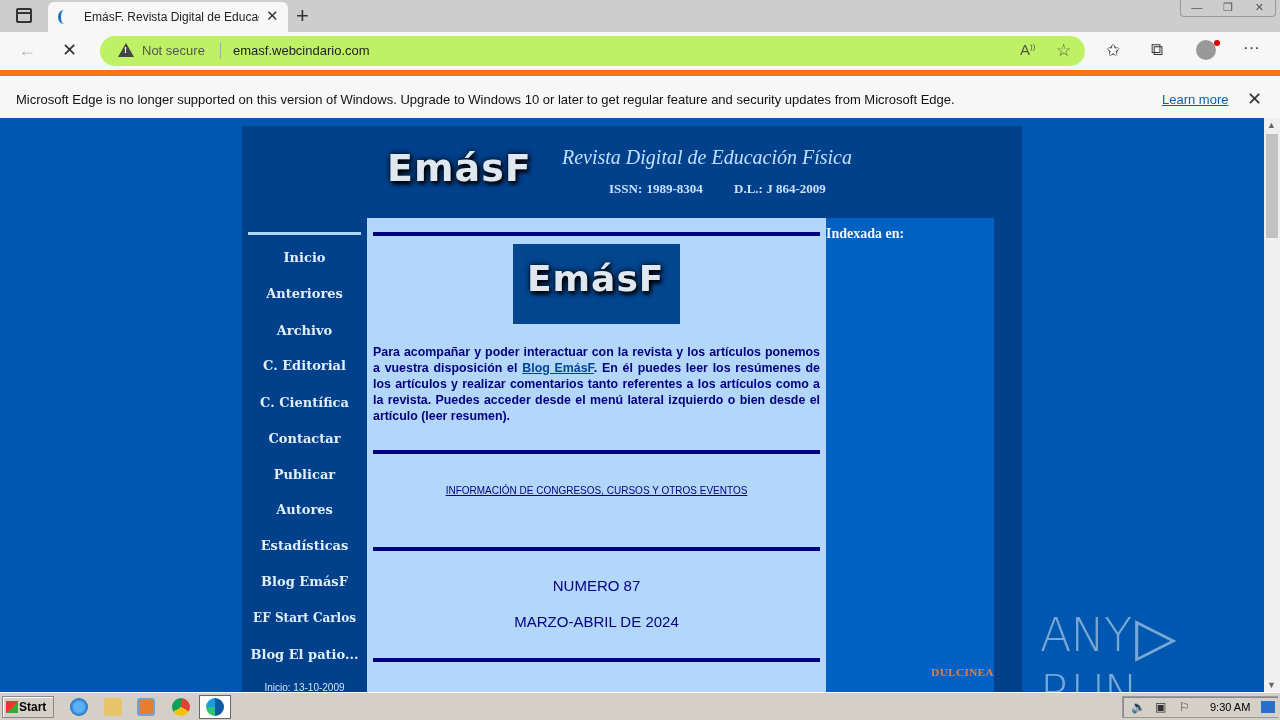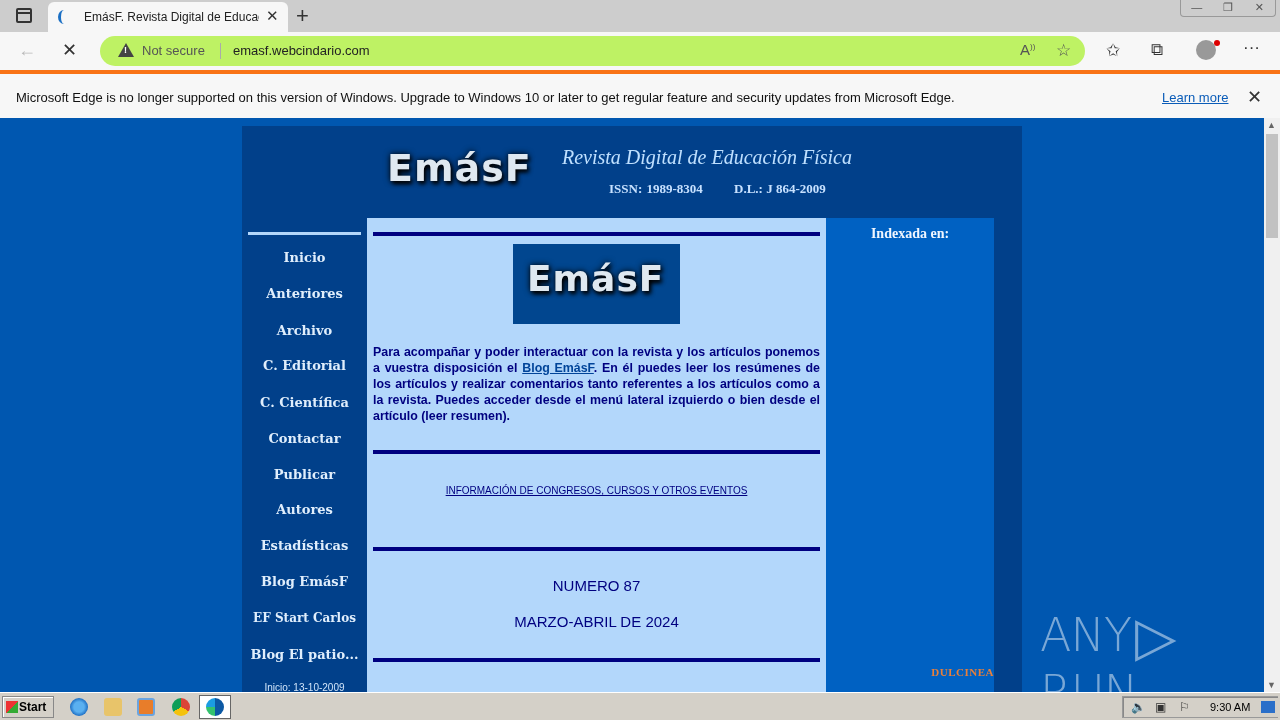--- a/index.html
+++ b/index.html
@@ -22,21 +22,21 @@
   .warn-icon { position: absolute; left: 18px; top: 7px; width: 0; height: 0; border-left: 8px solid transparent; border-right: 8px solid transparent; border-bottom: 14px solid #444; }
   .warn-icon::after { content: "!"; position: absolute; left: -2px; top: 2px; font-size: 9px; color: #fff; font-weight: bold; }
   .not-secure { position: absolute; left: 42px; top: 7px; font-size: 13px; color: #555; }
   .sep { position: absolute; left: 120px; top: 7px; width: 1px; height: 16px; background: #aaa; }
   .url { position: absolute; left: 133px; top: 7px; font-size: 13px; color: #222; }
   .read-aloud { position: absolute; left: 920px; top: 5px; font-size: 15px; color: #555; }
   .fav-add { position: absolute; left: 956px; top: 4px; font-size: 17px; color: #555; }
   .tb-icon { position: absolute; top: 8px; font-size: 17px; color: #333; }
   .profile { position: absolute; left: 1196px; top: 8px; width: 20px; height: 20px; border-radius: 50%; background: #999; }
   .profile::after { content: ""; position: absolute; right: -4px; top: 0; width: 6px; height: 6px; border-radius: 50%; background: #d00; }
-  .infobar { position: absolute; left: 0; top: 70px; width: 1280px; height: 48px; background: #f7f7f7; border-top: 4px solid #f97316; }
+  .infobar { position: absolute; left: 0; top: 70px; width: 1280px; height: 48px; background: #f7f7f7; border-top: 6px solid #f97316; }
   .info-text { position: absolute; left: 16px; top: 16px; font-size: 13px; color: #111; }
   .learn-more { position: absolute; left: 1162px; top: 16px; font-size: 13px; color: #0a5cb8; text-decoration: underline; }
   .info-close { position: absolute; left: 1247px; top: 12px; font-size: 18px; color: #333; }
   
   .viewport { position: absolute; left: 0; top: 118px; width: 1264px; height: 574px; background: #0057b0; overflow: hidden; }
   .scrollbar { position: absolute; left: 1264px; top: 118px; width: 16px; height: 574px; background: #f0f0f0; }
   .scroll-up { position: absolute; top: 2px; left: 3px; font-size: 9px; color: #666; }
   .scroll-thumb { position: absolute; top: 16px; left: 2px; width: 12px; height: 104px; background: #c2c2c2; }
   .scroll-down { position: absolute; bottom: 2px; left: 3px; font-size: 9px; color: #666; }
   .page { position: absolute; left: 242px; top: 8px; width: 780px; height: 600px; background: #01408a; }
@@ -51,21 +51,21 @@
   .center { position: absolute; left: 125px; top: 92px; width: 459px; height: 500px; background: #b3d7fb; }
   .rule { position: absolute; left: 6px; width: 447px; height: 4px; background: #000080; }
   .center-logo { position: absolute; left: 146px; top: 26px; width: 167px; height: 80px; background: #01468f; }
   .center-logo span { position: absolute; left: 14px; top: 14px; font-family: "DejaVu Sans", sans-serif; font-size: 36px; font-weight: bold; color: #dfe8f0; text-shadow: 0 0 6px #000, 2px 3px 4px #000; letter-spacing: 1px; }
   .intro { position: absolute; left: 6px; top: 126px; width: 447px; font-size: 12.4px; font-weight: bold; color: #000080; text-align: justify; line-height: 16px; }
   .intro a { color: #004499; text-decoration: underline; }
   .events-link { position: absolute; left: 20px; top: 263px; width: 419px; text-align: center; font-size: 10px; color: #000080; text-decoration: underline; line-height: 20px; }
   .issue-num { position: absolute; left: 0; top: 359px; width: 459px; text-align: center; font-size: 15px; color: #000080; }
   .issue-date { position: absolute; left: 0; top: 395px; width: 459px; text-align: center; font-size: 15px; color: #000080; }
   .rightcol { position: absolute; left: 584px; top: 92px; width: 168px; height: 500px; background: #0061c2; }
-  .indexada { position: absolute; left: 0; top: 8px; width: 168px; text-align: center; font-family: "Liberation Serif", serif; font-weight: bold; font-size: 14px; color: #f0f6ff; }
+  .indexada { position: absolute; left: 0; top: 8px; width: 168px; font-family: "Liberation Serif", serif; font-weight: bold; font-size: 14px; color: #f0f6ff; }
   .dulcinea { position: absolute; left: 0; top: 448px; width: 168px; text-align: right; font-family: "Liberation Serif", serif; font-weight: bold; font-size: 11px; color: #e87f3a; letter-spacing: 0.5px; }
   .watermark { position: absolute; left: 1040px; top: 490px; font-size: 46px; color: #8fb6dd; font-family: "DejaVu Sans", sans-serif; letter-spacing: -1px; opacity: 0.85; font-weight: 300; }
   .wm-play { display: inline-block; width: 0; height: 0; border-top: 26px solid transparent; border-bottom: 26px solid transparent; border-left: 40px solid transparent; position: relative; vertical-align: middle; margin: 0 6px; }
   .wm-play::before { content: "▷"; position: absolute; left: -42px; top: -34px; font-size: 54px; color: #8fb6dd; }
   
   .taskbar { position: absolute; left: 0; top: 692px; width: 1280px; height: 28px; background: #d4d0c8; border-top: 1px solid #fff; }
   .start-btn { position: absolute; left: 2px; top: 3px; width: 52px; height: 22px; border: 1px solid #888; background: #d4d0c8; font-size: 12px; font-weight: bold; color: #000; padding-left: 16px; line-height: 20px; box-shadow: inset 1px 1px #fff; }
   .start-flag { position: absolute; left: 3px; top: 4px; width: 12px; height: 12px; background: linear-gradient(135deg,#e33 0 50%,#3a3 50%); }
   .tb-app { position: absolute; top: 5px; width: 18px; height: 18px; border-radius: 3px; }
   .tb-active { position: absolute; left: 199px; top: 2px; width: 32px; height: 24px; border: 1px solid #666; background: #fff; }

